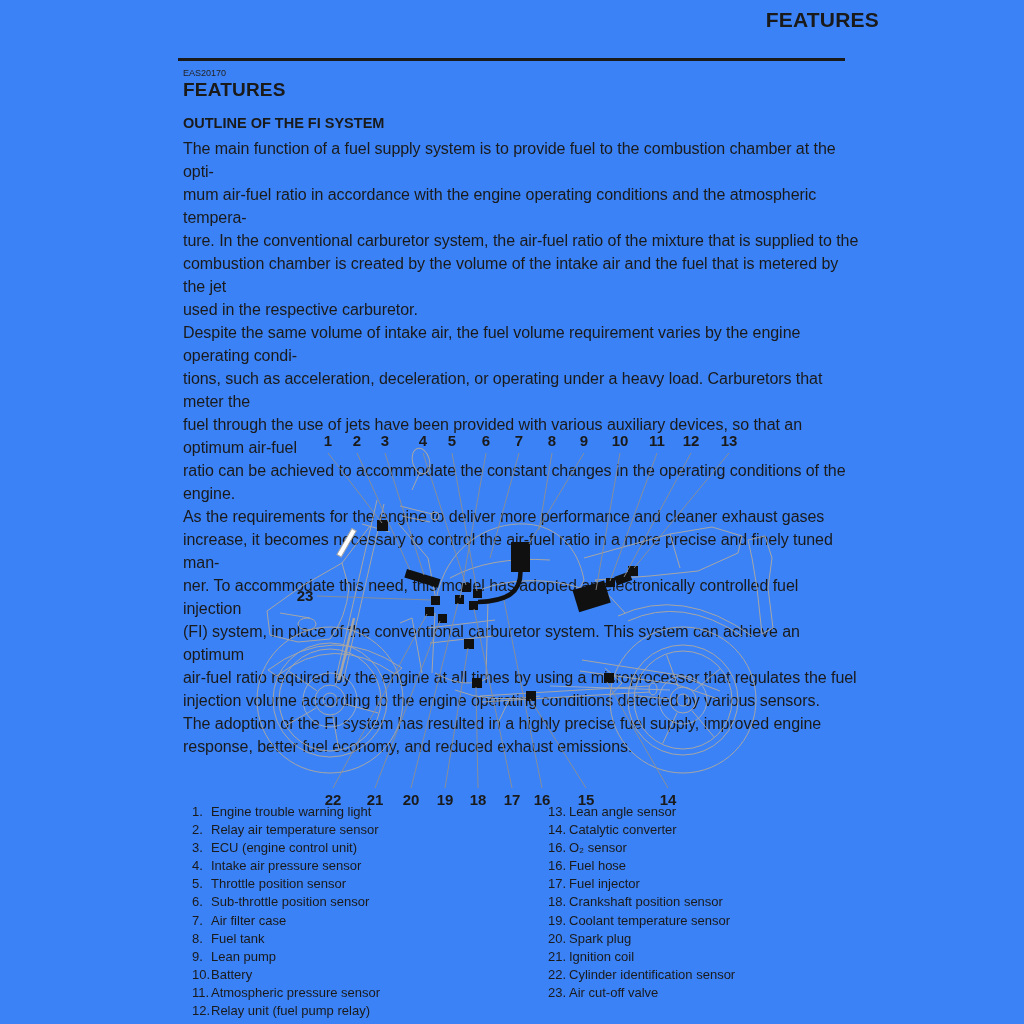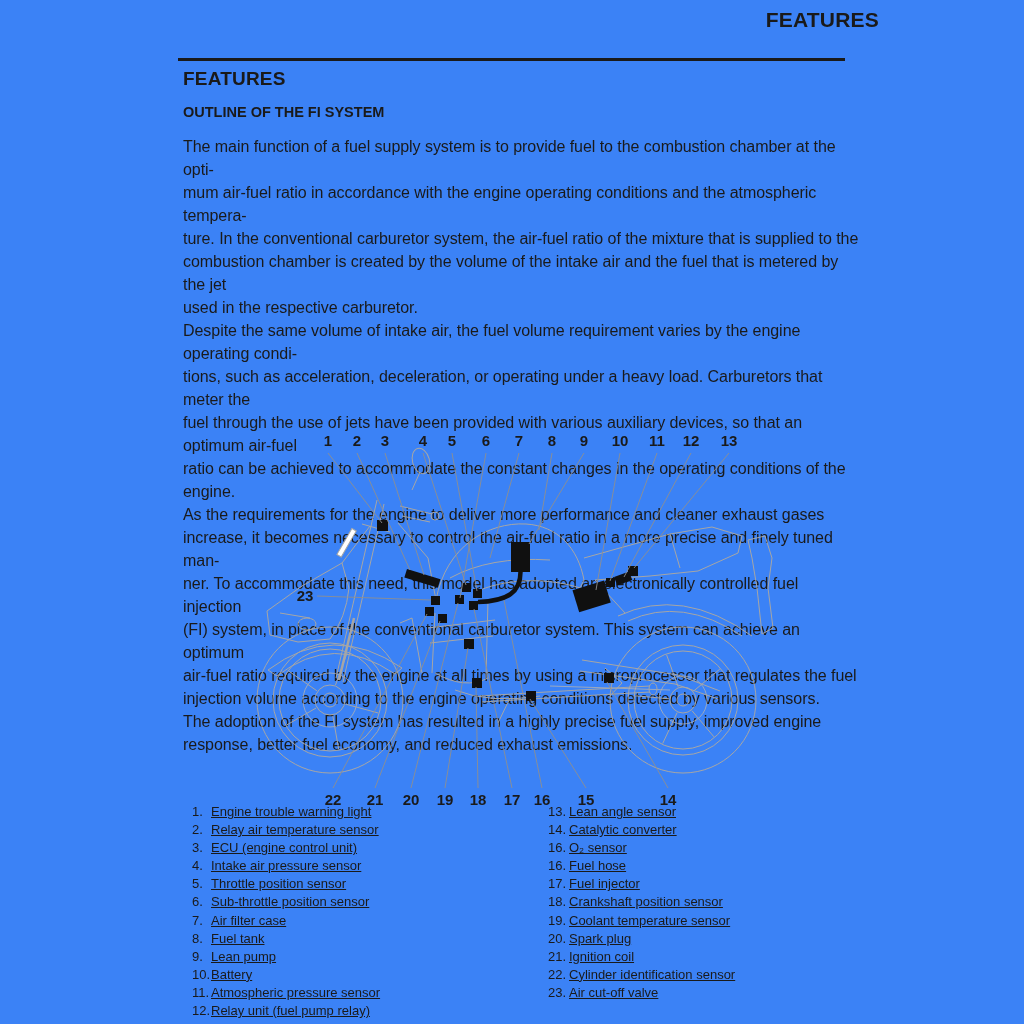--- a/index.html
+++ b/index.html
@@ -10,48 +10,49 @@
   .running-header{
     position:absolute;top:8px;right:179px;
     font-size:21px;font-weight:bold;letter-spacing:.2px;
   }
   .header-rule{
     position:absolute;left:178px;top:58px;width:667px;height:3px;background:#1a1a1a;
   }
   .content{position:absolute;left:183px;top:68px;width:676px;}
   .code{font-size:9px;color:#222;line-height:11px;}
   .h1{font-size:19px;font-weight:bold;line-height:22px;margin:0 0 14px 0;letter-spacing:.2px;}
-  .h2{font-size:14.5px;font-weight:bold;line-height:17px;margin:0 0 14px 0;}
+  .h2{font-size:14.5px;font-weight:bold;line-height:17px;margin:0 0 5px 0;}
   .body-text{
     font-size:16px;line-height:23px;white-space:pre-line;
     letter-spacing:-0.05px;width:676px;
   }
   .diagram{position:absolute;left:250px;top:428px;}
   .num-label{font-size:15px;font-weight:bold;fill:#1a1a1a;font-family:"Liberation Sans",sans-serif;}
   .art{stroke:#a6a6a6;stroke-width:1;fill:none;}
   .art2{stroke:#b3b3b3;stroke-width:.8;fill:none;}
   .mark{fill:#101010;stroke:none;}
   .leader{stroke:#8f8f8f;stroke-width:.9;fill:none;}
   .hose{stroke:#101010;stroke-width:4.5;fill:none;}
-  .legend-col{position:absolute;font-size:13px;line-height:18.1px;white-space:nowrap;text-decoration:underline;}
+  .legend-col{position:absolute;font-size:13px;line-height:18.1px;white-space:nowrap;}
   .legend-left{left:192px;top:803px;}
   .legend-right{left:540px;top:803px;margin-left:8px;}
   .li .n{display:inline-block;}
   .legend-left .n{width:19px;}
   .legend-right .n{width:21px;}
 </style>
 </head>
 <body>
 
 <div class="page">
 
   <div class="running-header">FEATURES</div>
   <div class="header-rule"></div>
 
   <div class="content">
+    <div class="code">EAS20170</div>
     <div class="h1">FEATURES</div>
     <div class="h2">OUTLINE OF THE FI SYSTEM</div>
     <div class="body-text">The main function of a fuel supply system is to provide fuel to the combustion chamber at the opti-
 mum air-fuel ratio in accordance with the engine operating conditions and the atmospheric tempera-
 ture. In the conventional carburetor system, the air-fuel ratio of the mixture that is supplied to the
 combustion chamber is created by the volume of the intake air and the fuel that is metered by the jet
 used in the respective carburetor.
 Despite the same volume of intake air, the fuel volume requirement varies by the engine operating condi-
 tions, such as acceleration, deceleration, or operating under a heavy load. Carburetors that meter the
 fuel through the use of jets have been provided with various auxiliary devices, so that an optimum air-fuel

